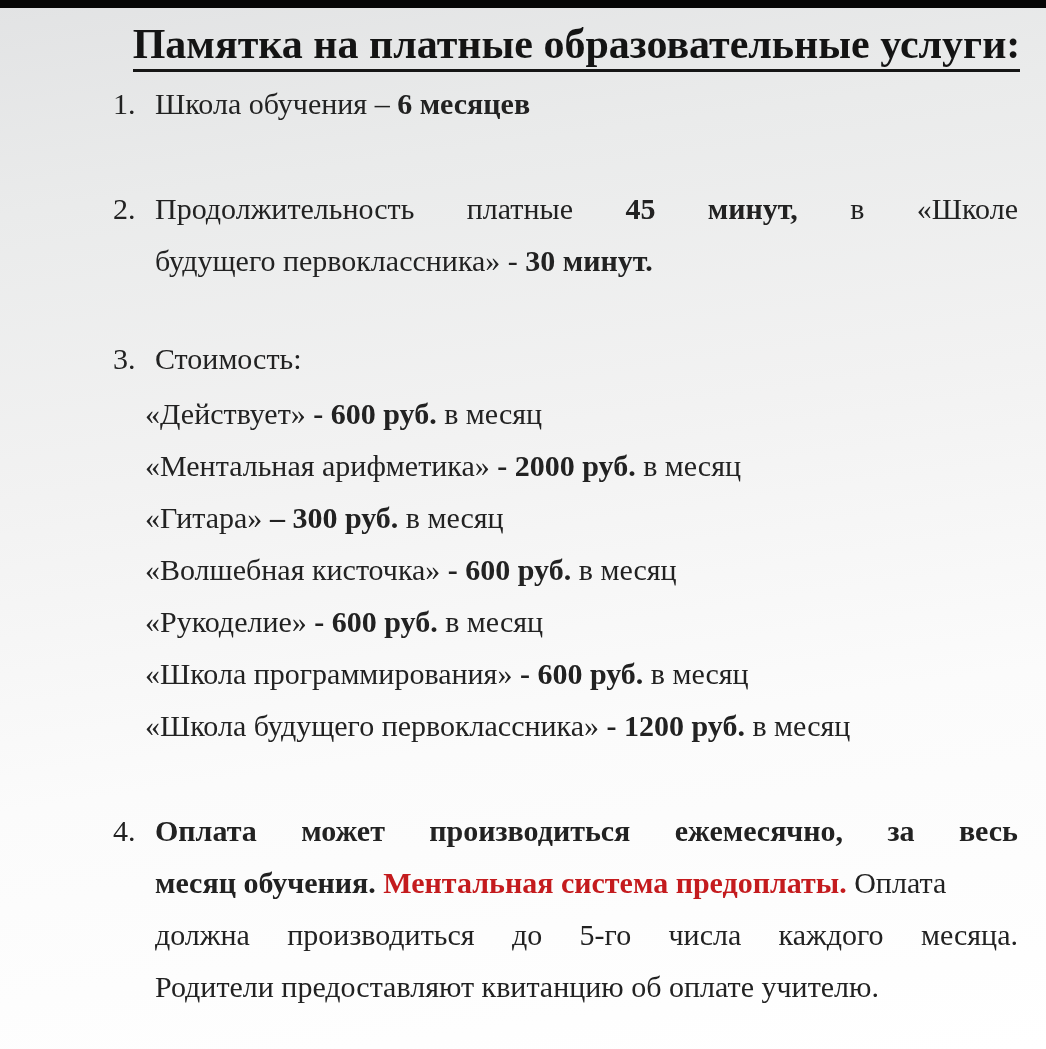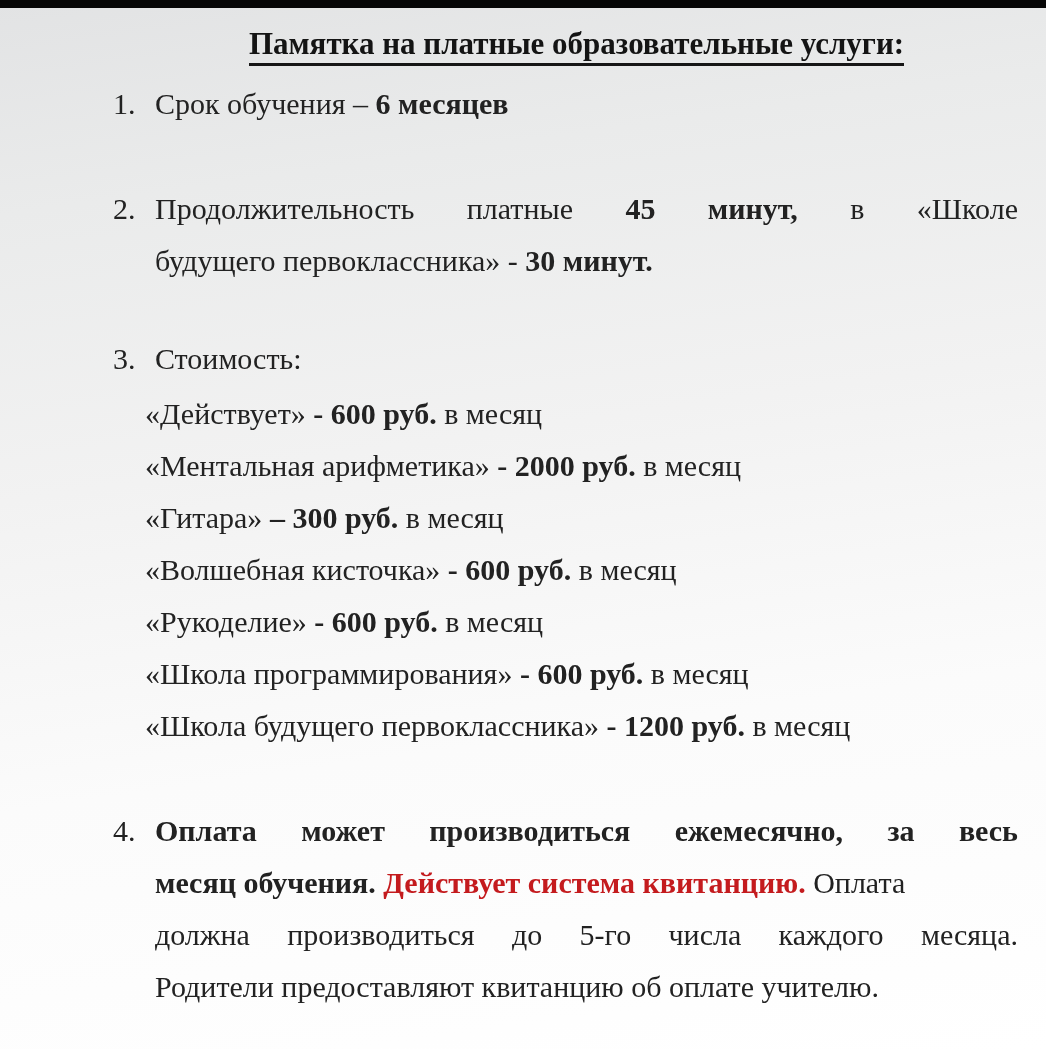--- a/index.html
+++ b/index.html
@@ -21,21 +21,21 @@
   .content {
     position: absolute; top: 8px; left: 113px;
     width: 905px;
     color: var(--ink, #222222);
     font-size: 30px;
   }
   .doc-title {
     margin-top: 16px;
     text-align: center;
     transform: translateX(11px);
-    font-size: 31px;
+    font-size: 42px;
     line-height: 40px;
     font-weight: 700;
     color: #141414;
   }
   .doc-title .underline {
     border-bottom: 3px solid #161616;
     padding-bottom: 2px;
   }
   .items { }
   .item { }
@@ -68,39 +68,39 @@
 <body>
 
 <div class="page">
   <div class="scan-top-edge"></div>
   <div class="content">
     <div class="doc-title">
       <span class="underline">Памятка на платные образовательные услуги:</span>
     </div>
     <div class="items">
         <div class="item item-1">
-          <div class="line first"><span class="num">1.</span><span class="seg-r">Срок обучения – </span><span class="seg-b">6 месяцев</span></div>
+          <div class="line first"><span class="num">1.</span><span class="seg-r">Школа обучения – </span><span class="seg-b">6 месяцев</span></div>
         </div>
         <div class="item item-2">
           <div class="line first justify"><span class="num">2.</span><span class="seg-r">Продолжительность платные</span><span class="seg-b"> 45 минут,</span><span class="seg-r"> в «Школе</span></div>
           <div class="line cont"><span class="seg-r">будущего первоклассника» - </span><span class="seg-b">30 минут.</span></div>
         </div>
         <div class="item item-3">
           <div class="line first"><span class="num">3.</span><span class="seg-r">Стоимость:</span></div>
           <div class="sublist">
             <div class="subrow"><span class="seg-r">«Действует» </span><span class="seg-b">- 600 руб.</span><span class="seg-r"> в месяц</span></div>
             <div class="subrow"><span class="seg-r">«Ментальная арифметика» </span><span class="seg-b">- 2000 руб.</span><span class="seg-r"> в месяц</span></div>
             <div class="subrow"><span class="seg-r">«Гитара» </span><span class="seg-b">– 300 руб.</span><span class="seg-r"> в месяц</span></div>
             <div class="subrow"><span class="seg-r">«Волшебная кисточка» </span><span class="seg-b">- 600 руб.</span><span class="seg-r"> в месяц</span></div>
             <div class="subrow"><span class="seg-r">«Рукоделие» </span><span class="seg-b">- 600 руб.</span><span class="seg-r"> в месяц</span></div>
             <div class="subrow"><span class="seg-r">«Школа программирования» </span><span class="seg-b">- 600 руб.</span><span class="seg-r"> в месяц</span></div>
             <div class="subrow"><span class="seg-r">«Школа будущего первоклассника» </span><span class="seg-b">- 1200 руб.</span><span class="seg-r"> в месяц</span></div>
           </div>
         </div>
         <div class="item item-4">
           <div class="line first justify"><span class="num">4.</span><span class="seg-b">Оплата может производиться ежемесячно, за весь</span></div>
-          <div class="line cont"><span class="seg-b">месяц обучения. </span><span class="seg-br">Действует система квитанцию.</span><span class="seg-r"> Оплата</span></div>
+          <div class="line cont"><span class="seg-b">месяц обучения. </span><span class="seg-br">Ментальная система предоплаты.</span><span class="seg-r"> Оплата</span></div>
           <div class="line cont justify"><span class="seg-r">должна производиться до 5-го числа каждого месяца.</span></div>
           <div class="line cont"><span class="seg-r">Родители предоставляют квитанцию об оплате учителю.</span></div>
         </div>
       </div>
   </div>
 </div>
 
 </body></html>

